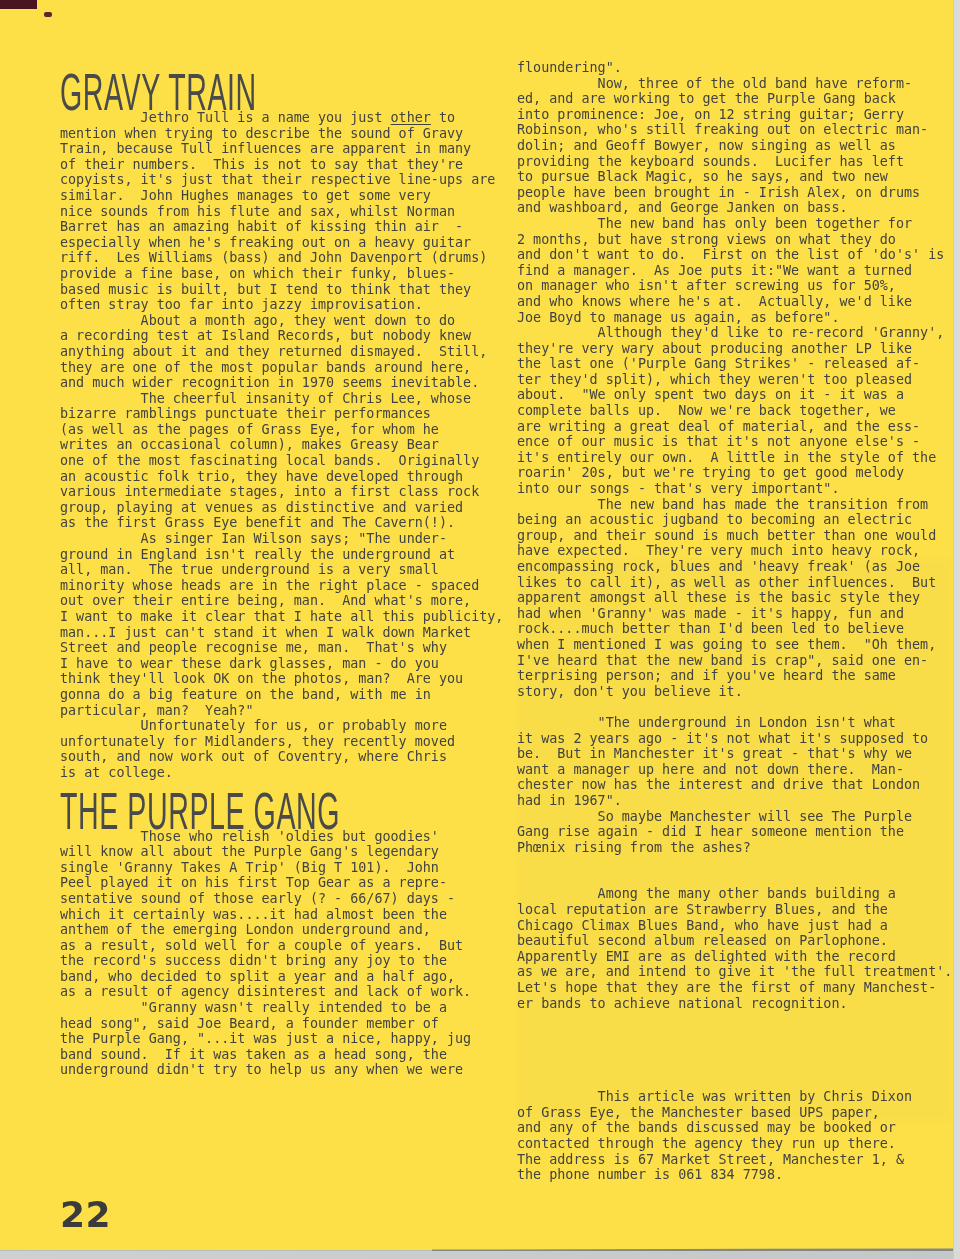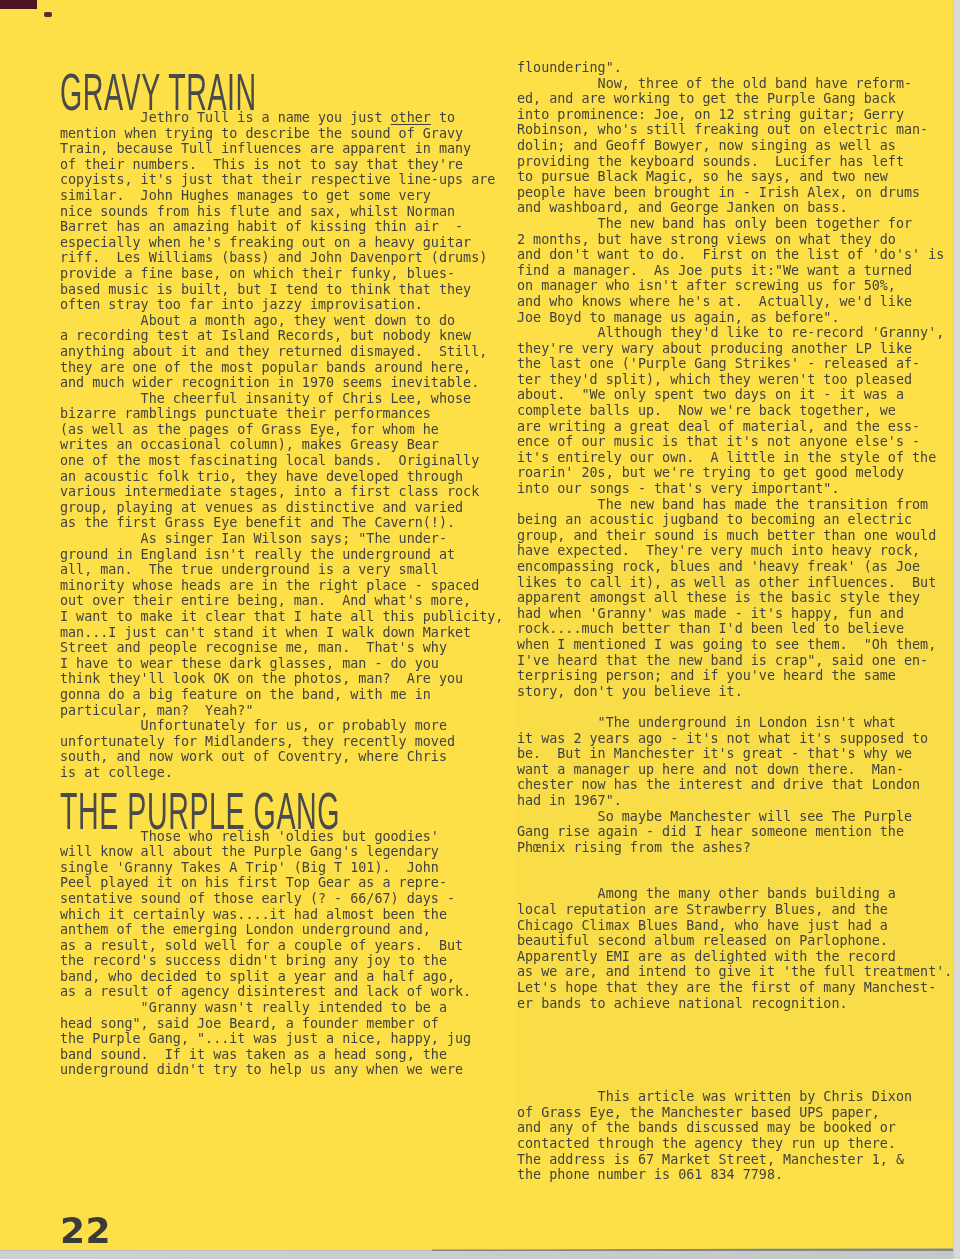--- a/index.html
+++ b/index.html
@@ -50,21 +50,20 @@
     letter-spacing:1px;
   }
   .mt-greasy { margin-top:33px; }
   .mt-purple { margin-top:17px;text-align:right; }
 
   .page-number {
     position:absolute; left:60px; top:1194px;
     font-family:"DejaVu Sans", "Liberation Sans", sans-serif;
     font-weight:700; font-size:36px; letter-spacing:0.5px;
     color:#3b3b3d;
-    margin-top:16px;
   }
 </style>
 </head>
 <body>
 
 <div class="page">
 
   <div class="ink-mark"></div>
   <div class="ink-dot"></div>
   <div class="show-through"></div>

